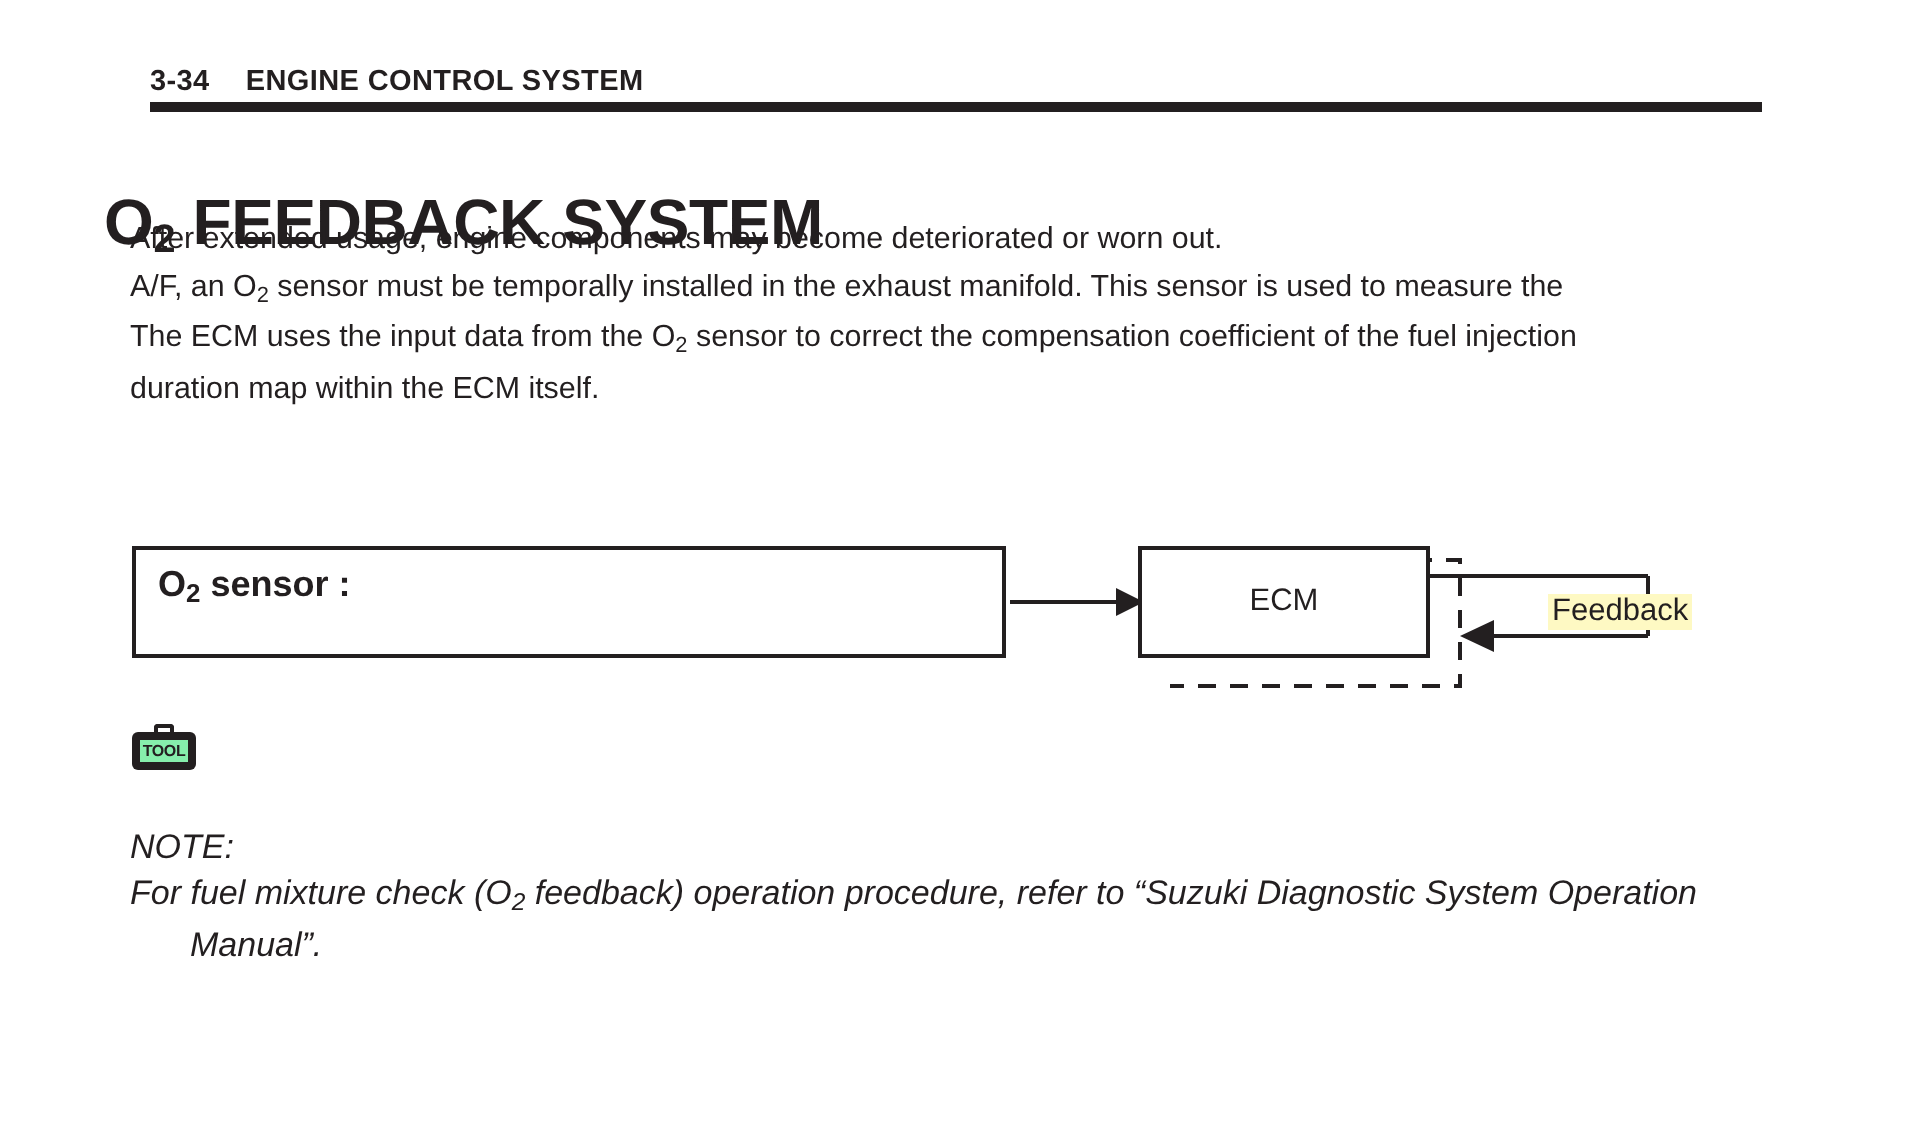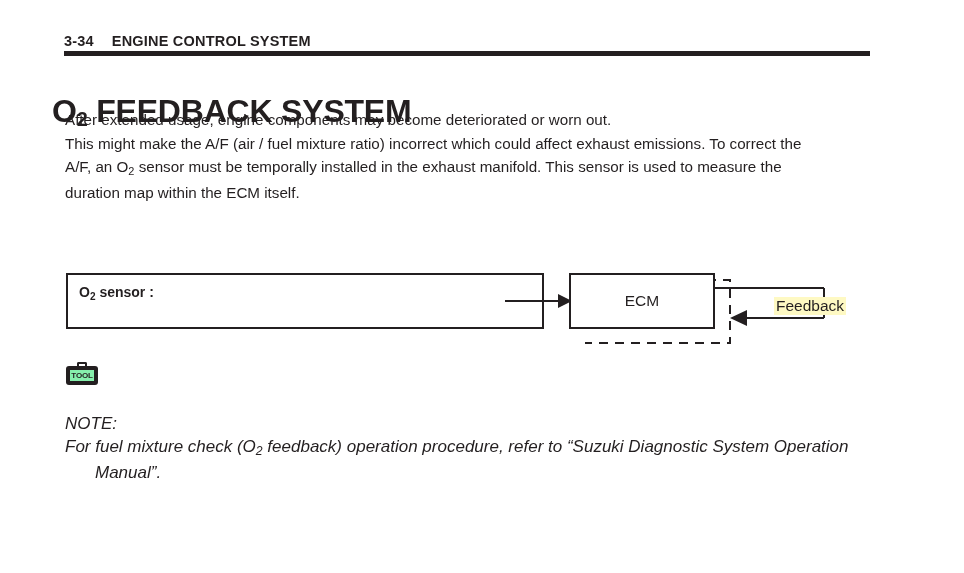--- a/index.html
+++ b/index.html
@@ -12,21 +12,21 @@
     height: 573px;
     overflow: hidden;
     font-family: "Liberation Sans", sans-serif;
     color: #231f20;
     position: relative;
   }
 
   
   .page-header {
     position: absolute;
-    left: 64px;
+    left: 75px;
     top: 33px;
     width: 806px;
   }
   .page-header .hdr-line {
     display: flex;
     align-items: baseline;
     font-weight: bold;
     font-size: 14.5px;
     letter-spacing: .2px;
   }
@@ -82,26 +82,26 @@
     position: absolute;
     left: 64px;
     top: 268px;
     width: 810px;
     height: 85px;
   }
   .sensor-box {
     position: absolute;
     left: 2px;
     top: 5px;
-    width: 478px;
+    width: 437px;
     height: 56px;
     border: 2px solid #231f20;
     box-sizing: border-box;
     padding: 7px 0 0 11px;
-    font-size: 14px;
+    font-size: 18px;
     line-height: 21px;
   }
   .sensor-box .sb-title {
     font-weight: bold;
   }
   .sensor-box sub {
     font-size: 0.72em;
     vertical-align: baseline;
     position: relative;
     top: 3px;
@@ -231,22 +231,22 @@
     <span class="hdr-page">3-34</span>
     <span class="hdr-section">ENGINE CONTROL SYSTEM</span>
   </div>
   <div class="hdr-rule"></div>
 </div>
 
 <h1 class="section-title"><span>O</span><sub>2</sub><span> FEEDBACK SYSTEM</span></h1>
 
 <div class="body-copy">
   <p>After extended usage, engine components may become deteriorated or worn out.</p>
-  <p>This might make the A/F (air / fuel mixture ratio) incorrect which could affect  exhaust emissions. To correct the</p>
   <p><span>A/F, an O</span><sub>2</sub><span> sensor must be temporally installed in the exhaust manifold. This sensor is used to measure the</span></p>
+  <p><span>The ECM uses the input data from the O</span><sub>2</sub><span> sensor to correct the compensation coefficient of the fuel injection</span></p>
   <p>duration map within the ECM itself.</p>
 </div>
 
 <div class="diagram">
 
   <svg width="810" height="85">
 
     <path d="M 627 12 L 666 12 L 666 75 L 521 75" fill="none" stroke="#231f20" stroke-width="2" stroke-dasharray="9 7"></path>
 
     <line x1="441" y1="33" x2="494" y2="33" stroke="#231f20" stroke-width="2"></line>

